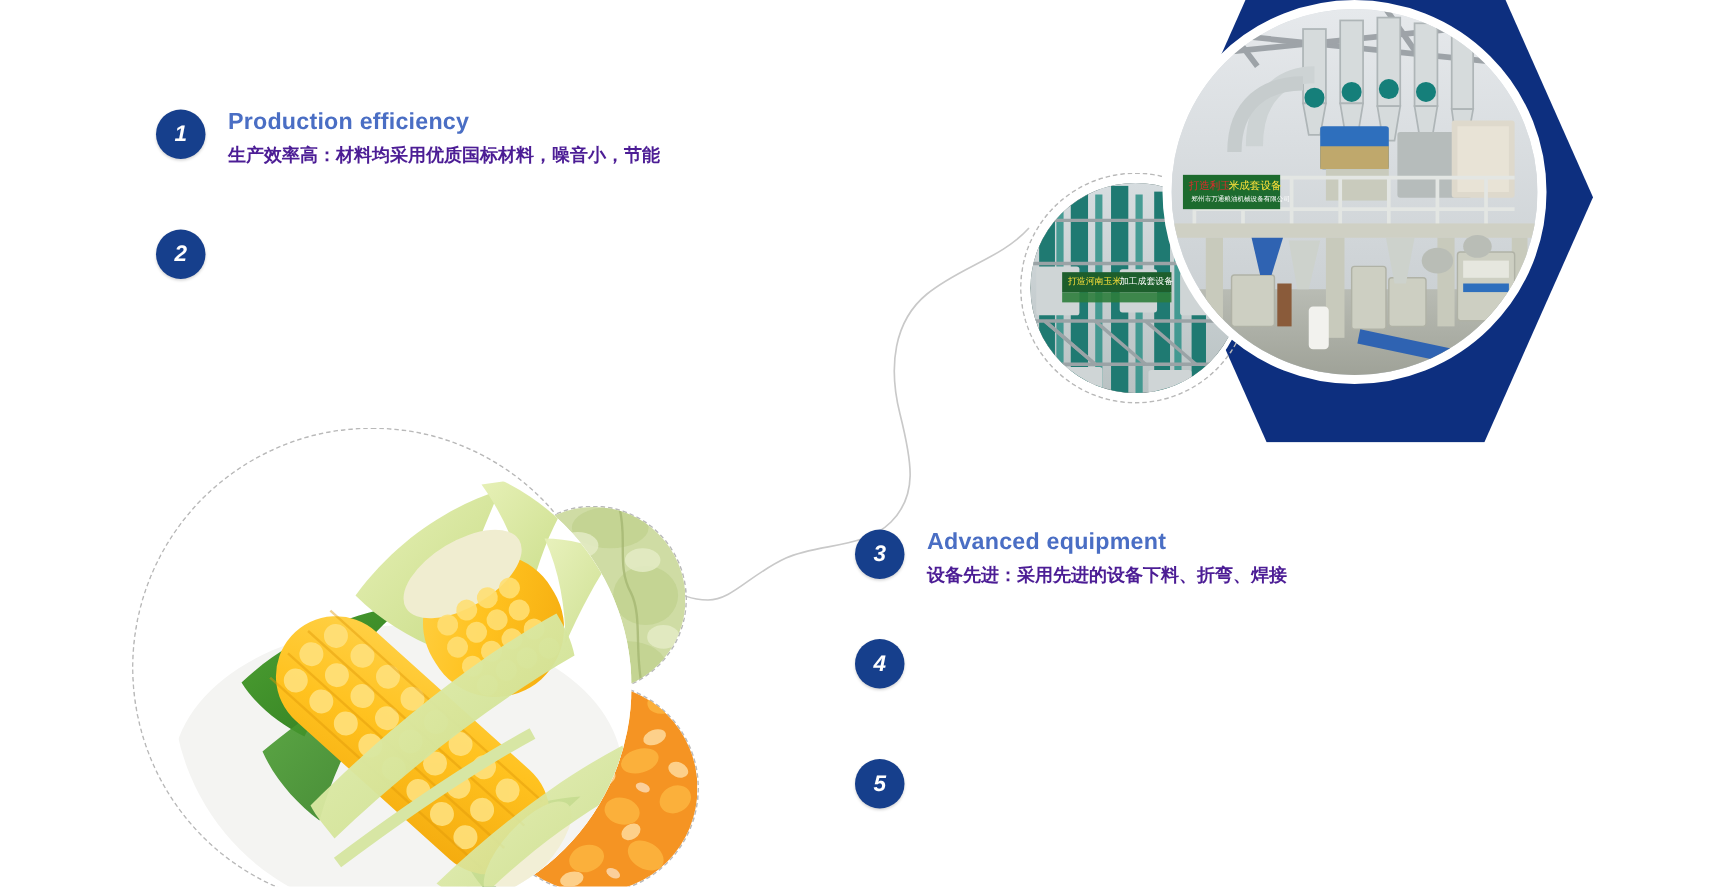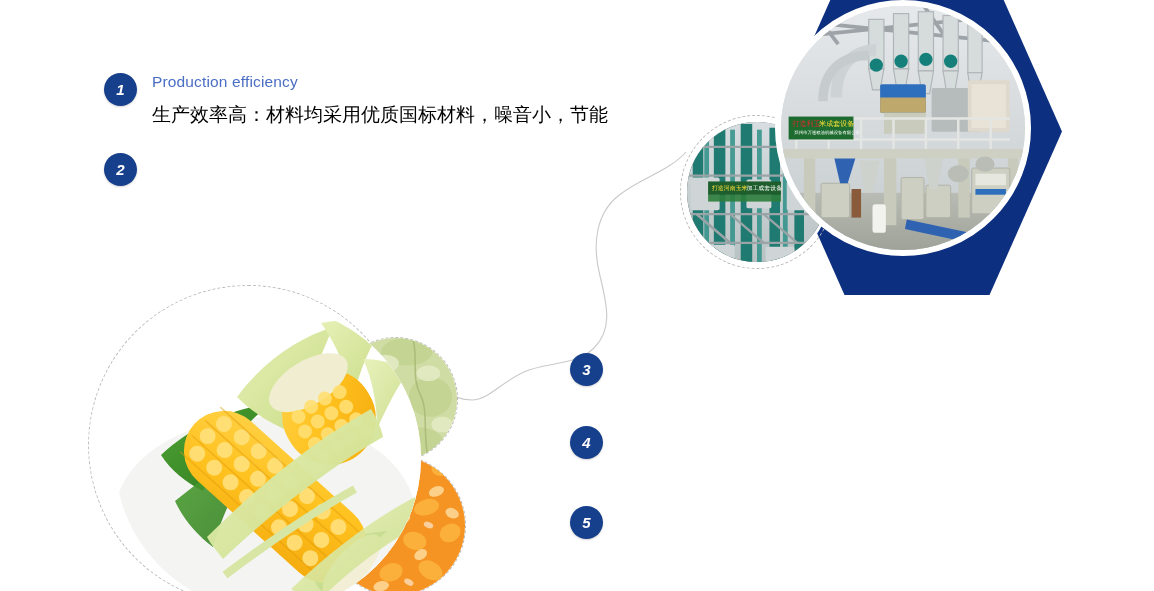--- a/index.html
+++ b/index.html
@@ -18,33 +18,33 @@
   .badge{
     width:33px;height:33px;border-radius:50%;
     background:#163f8c;
     color:#ffffff;
     font-size:15px;font-style:italic;font-weight:bold;
     display:flex;align-items:center;justify-content:center;
     flex:0 0 33px;
     margin-top:1px;
     box-shadow:0 1px 2px rgba(0,0,0,.18);
   }
-  .ftext{margin-left:15px;}
+  .ftext{margin-left:15px;font-weight:bold;}
   .fhead{
     color:#4a6ec4;
     font-size:15.5px;
     line-height:19px;
     letter-spacing:.15px;
     white-space:nowrap;
   }
   .fbody{
-    color:#000000;
-    font-size:19px;
+    color:#4c1d95;
+    font-size:12px;
     line-height:21px;
-    margin-top:13px;
+    margin-top:2px;
     white-space:nowrap;
   }
 
   .f1{left:104px;top:72px;}
   .f2{left:104px;top:152px;}
   .f3{left:570px;top:352px;}
   .f4{left:570px;top:425px;}
   .f5{left:570px;top:505px;}
 
   
@@ -447,20 +447,22 @@
 
   <div class="feature f2">
     <div class="badge">2</div>
     <div class="ftext">
     </div>
   </div>
 
   <div class="feature f3">
     <div class="badge">3</div>
     <div class="ftext">
+      <div class="fhead">Advanced equipment</div>
+      <div class="fbody">设备先进：采用先进的设备下料、折弯、焊接</div>
     </div>
   </div>
 
   <div class="feature f4">
     <div class="badge">4</div>
     <div class="ftext">
     </div>
   </div>
 
   <div class="feature f5">

